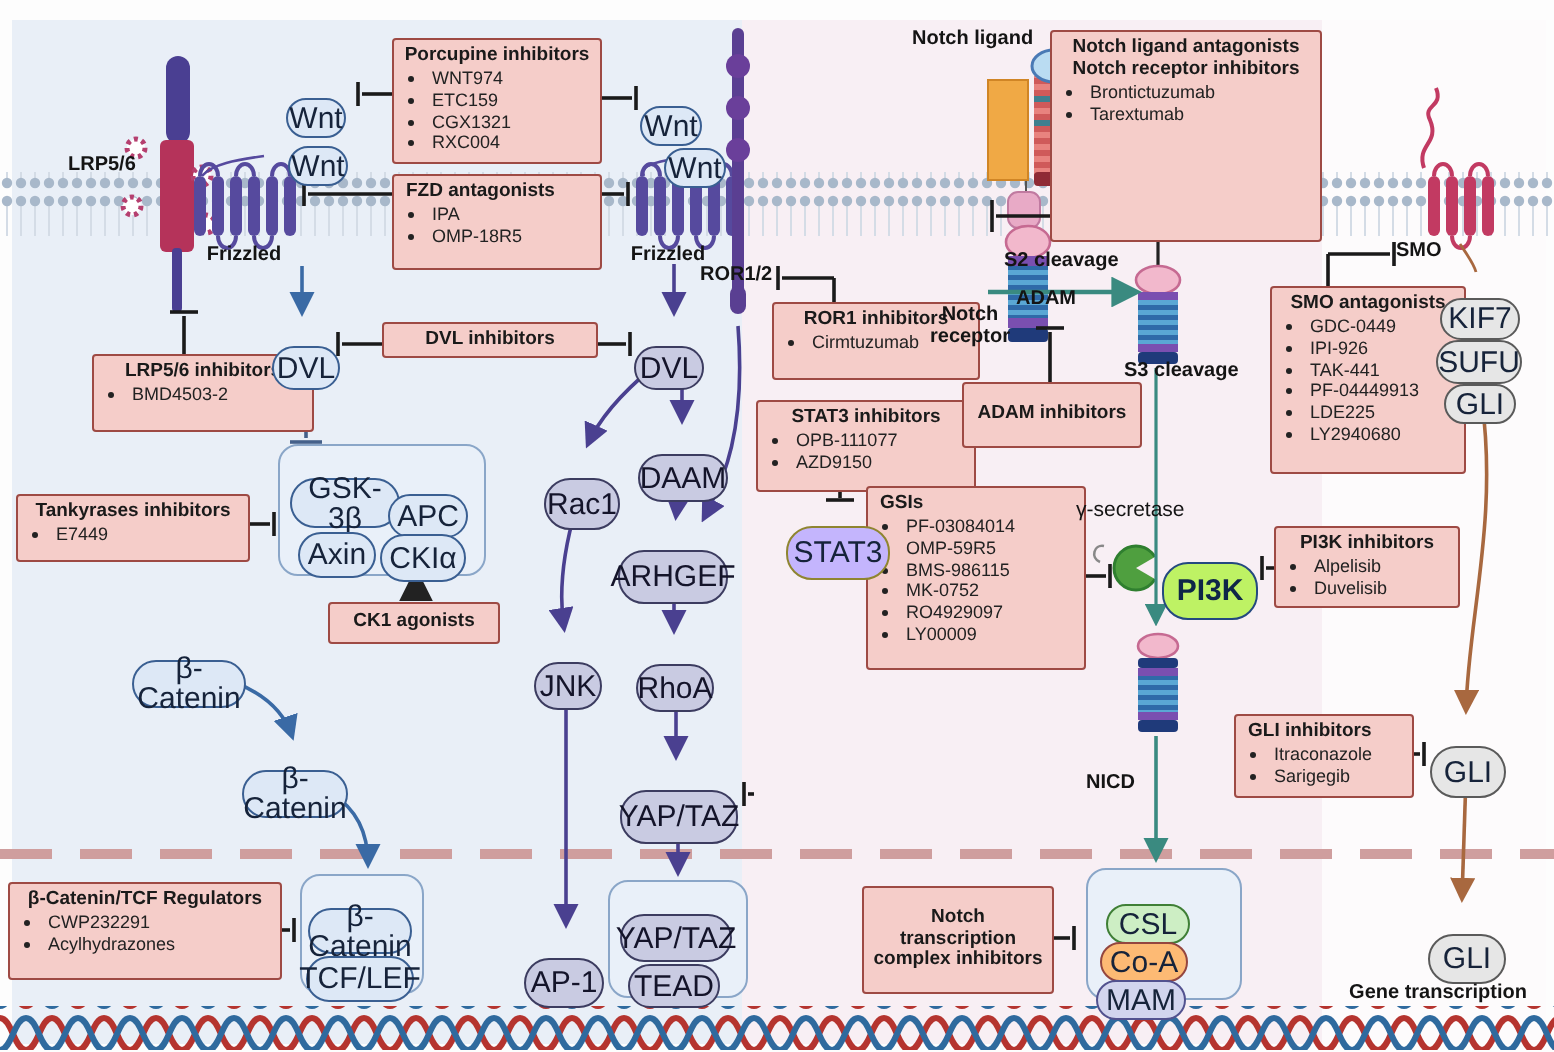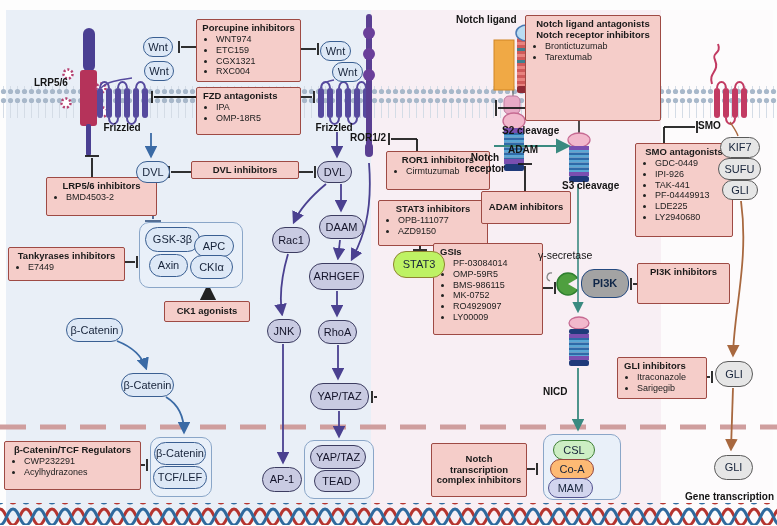--- a/index.html
+++ b/index.html
@@ -9,30 +9,30 @@
   #panel-wnt{left:6px;width:365px;background:#e9eff7;}
   #panel-notch{left:371px;width:290px;background:#f8eff4;}
   #panel-hh{left:661px;width:112px;background:#fdfbfc;}
   svg.layer{position:absolute;left:0;top:0;z-index:1;}
   .pbox{position:absolute;z-index:3;background:#f5cdc9;border:1.6px solid #9e4a44;border-radius:2px;
         padding:3px 4px;box-sizing:border-box;color:#1a1a1a;}
   .pbox .title{font-weight:bold;font-size:9.5px;line-height:1.15;text-align:center;}
   .pbox .title.left{text-align:left;padding-left:2px;}
   ul.bullets{margin:0;padding-left:15px;font-size:9px;line-height:1.2;color:#222;}
   .node{position:absolute;z-index:3;display:flex;align-items:center;justify-content:center;
-        border-radius:13px;font-size:11px;font-weight:500;color:#16233a;box-sizing:border-box;
-        text-align:center;line-height:1;}
+        border-radius:13px;font-size:15px;font-weight:500;color:#16233a;box-sizing:border-box;
+        text-align:center;line-height:1;margin-top:12px;}
   .blue{background:#dde8f6;border:1.6px solid #3a5f92;}
   .pur{background:#c9cbe2;border:1.6px solid #3c3c60;color:#14142a;}
-  .yellow{background:#bef264;border:1.6px solid #8f8530;}
+  .yellow{background:#c4b5fd;border:1.6px solid #8f8530;}
   .green{background:#cdeec4;border:1.6px solid #3f7f36;}
   .pinkn{background:#fdba74;border:1.6px solid #94463f;}
   .lav{background:#d2d5ee;border:1.6px solid #52528f;}
   .gray{background:#e6e6e6;border:1.6px solid #5a5a5a;}
-  .bluefill{background:#a3a3a3;border:1.6px solid #24497f;color:#0e2648;font-weight:bold;}
+  .bluefill{background:#bef264;border:1.6px solid #24497f;color:#0e2648;font-weight:bold;}
   .container{position:absolute;z-index:2;background:#e9f0f9;border:1.6px solid #8aa6c8;border-radius:10px;}
   .lbl{position:absolute;z-index:4;font-weight:bold;font-size:10px;color:#141414;line-height:1.1;}
   .center{text-align:center;}
 </style>
 </head>
 <body>
 
 <div id="canvas">
   <div class="panel" id="panel-wnt"></div>
   <div class="panel" id="panel-notch"></div>
@@ -347,20 +347,24 @@
         <li>GDC-0449</li>
         <li>IPI-926</li>
         <li>TAK-441</li>
         <li>PF-04449913</li>
         <li>LDE225</li>
         <li>LY2940680</li>
       </ul>
   </div>
   <div class="pbox" style="left:637px;top:263px;width:93px;height:41px">
     <div class="title">PI3K inhibitors</div>
+    <ul class="bullets">
+        <li>Alpelisib</li>
+        <li>Duvelisib</li>
+      </ul>
   </div>
   <div class="pbox" style="left:617px;top:357px;width:90px;height:42px">
     <div class="title left">GLI inhibitors</div>
     <ul class="bullets">
         <li>Itraconazole</li>
         <li>Sarigegib</li>
       </ul>
   </div>
 
   <div class="container" style="left:139px;top:222px;width:102px;height:64px"></div>
@@ -407,14 +411,14 @@
   <div class="lbl center" style="left:306px;top:122px;width:56px">Frizzled</div>
   <div class="lbl" style="left:350px;top:132px">ROR1/2</div>
   <div class="lbl" style="left:456px;top:14px">Notch ligand</div>
   <div class="lbl center" style="left:458px;top:152px;width:54px">Notch receptor</div>
   <div class="lbl" style="left:502px;top:125px">S2 cleavage</div>
   <div class="lbl" style="left:508px;top:144px">ADAM</div>
   <div class="lbl" style="left:562px;top:180px">S3 cleavage</div>
   <div class="lbl" style="left:538px;top:250px;font-weight:normal;font-size:10.5px">γ-secretase</div>
   <div class="lbl" style="left:543px;top:386px">NICD</div>
   <div class="lbl" style="left:698px;top:120px">SMO</div>
-  <div class="lbl" style="left:664px;top:491px;width:110px;text-align:right">Gene transcription</div>
+  <div class="lbl" style="left:664px;top:491px;width:110px;text-align:center">Gene transcription</div>
 </div>
 
 </body></html>

